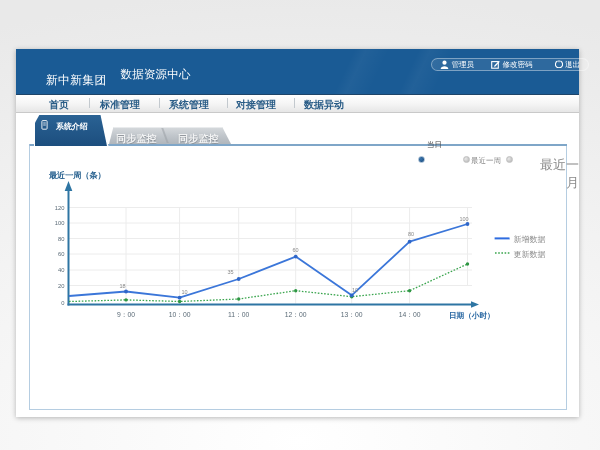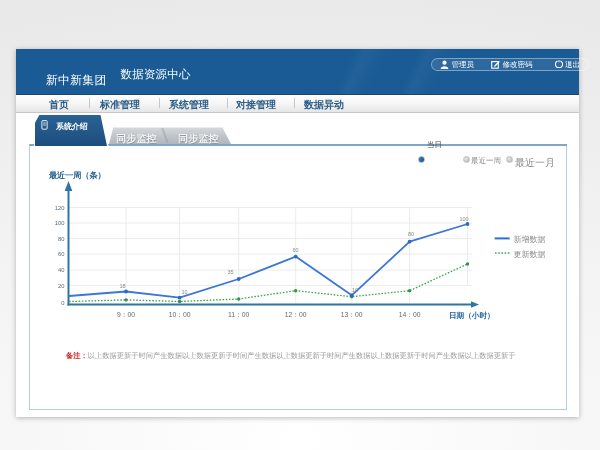--- a/index.html
+++ b/index.html
@@ -137,21 +137,21 @@
       <div class="txt" style="left:69px">同步监控</div>
     </div>
 
   <div class="panel"></div>
 
   <div class="rdot" style="left:402px;top:107px;width:7px;height:7px;background:radial-gradient(circle at 35% 35%, #3b76ad 0%, #1d5186 80%);border:1px solid #9ab4cc;"></div>
   <div class="abs" style="left:411px;top:91px;font-size:7.5px;color:#444;">当日</div>
   <div class="rdot" style="left:446.5px;top:107px;width:7px;height:7px;background:radial-gradient(circle at 35% 35%, #e8e8e8 0%, #b9b9b9 85%);border:1px solid #c0c0c0;"></div>
   <div class="abs" style="left:455px;top:107px;font-size:7.5px;color:#8a8a8a;">最近一周</div>
   <div class="rdot" style="left:490px;top:107px;width:7px;height:7px;background:radial-gradient(circle at 35% 35%, #e8e8e8 0%, #b9b9b9 85%);border:1px solid #c0c0c0;"></div>
-  <div class="abs" style="left:499px;top:107px;font-size:10px;color:#8a8a8a;">最近一月</div>
+  <div class="abs" style="left:523px;top:107px;font-size:13px;color:#8a8a8a;text-align:right;">最近一月</div>
 
   <div class="abs" style="left:33px;top:121px;font-size:8.2px;font-weight:bold;color:#27618f;letter-spacing:-0.1px;">最近一周（条）</div>
 
   <svg class="abs" style="left:24px;top:126px;" width="540" height="200" viewBox="40 175 540 200">
 
     <g stroke="#ececec" stroke-width="1">
       <line x1="69" y1="285.5" x2="472" y2="285.5"></line>
       <line x1="69" y1="270" x2="472" y2="270"></line>
       <line x1="69" y1="254" x2="472" y2="254"></line>
       <line x1="69" y1="238.5" x2="472" y2="238.5"></line>
@@ -225,14 +225,13 @@
       <text x="408" y="236">80</text>
       <text x="459.5" y="220.5">100</text>
     </g>
 
     <line x1="494.6" y1="238.4" x2="509.6" y2="238.4" stroke="#2e6ce0" stroke-width="2"></line>
     <text x="513.5" y="242" font-size="8" fill="#8a8a8a">新增数据</text>
     <line x1="495" y1="253" x2="510" y2="253" stroke="#3aa54e" stroke-width="1.3" stroke-dasharray="1.6,1.6"></line>
     <text x="513.5" y="257" font-size="8" fill="#8a8a8a">更新数据</text>
   </svg>
 
-  <div class="note"><b>备注：</b>以上数据更新于时间产生数据以上数据更新于时间产生数据以上数据更新于时间产生数据以上数据更新于时间产生数据以上数据更新于</div>
 </div>
 
 </body></html>

